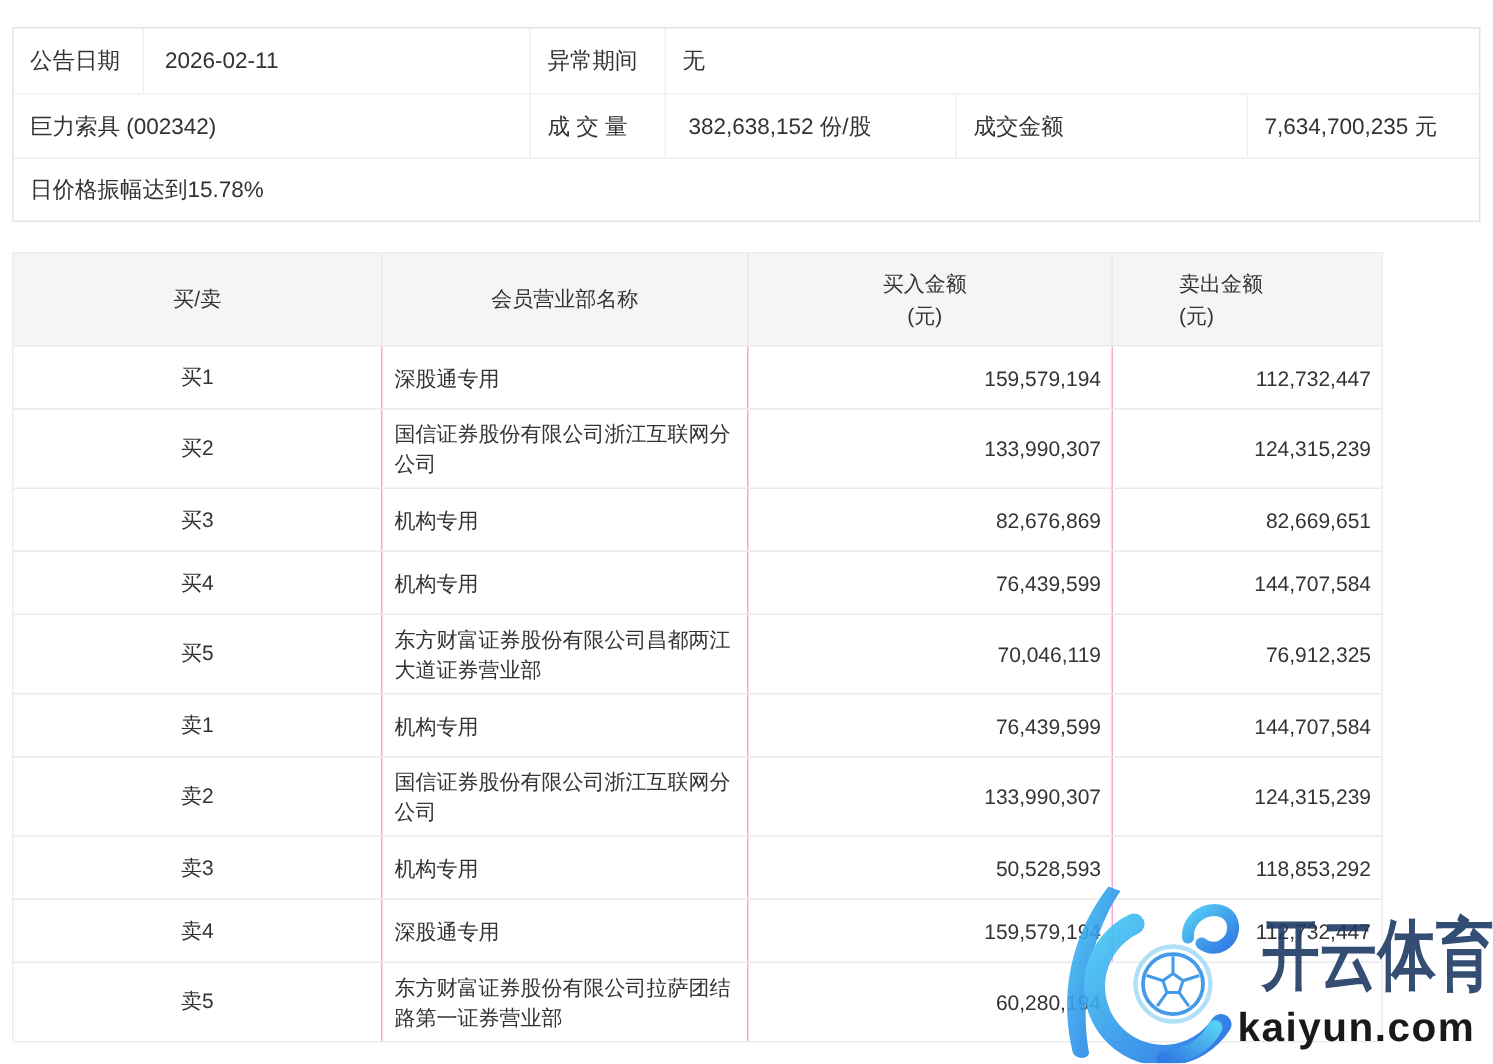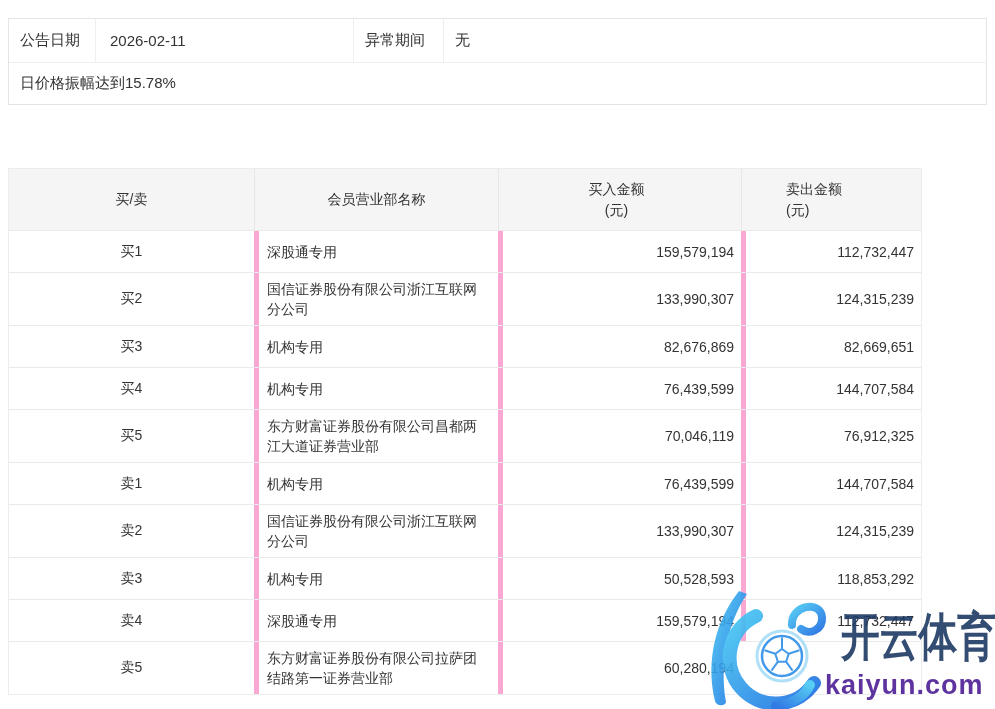--- a/index.html
+++ b/index.html
@@ -39,56 +39,63 @@
     display:flex; flex-direction:column; justify-content:center; align-items:center;
     height:100%; line-height:21px; box-sizing:border-box;
   }
   .thead .tcell + .tcell { border-left:1px solid #e7e7e7; }
   .trow { display:flex; border-top:1px solid #e9e9e9; height:41px; }
   .trow.tall { height:52px; }
   .trow .tcell {
     display:flex; align-items:center; height:100%;
     font-size:14px; box-sizing:border-box;
   }
-  .trow .tcell + .tcell { border-left:5px solid #f9a8d4; }
+  .trow .tcell + .tcell { border-left:1px solid #f9a8d4; }
   .col-side   { width:245px; justify-content:center; }
   .col-branch { width:244px; padding:0 8px; line-height:20px; }
   .trow .col-branch { display:flex; align-items:center; }
   .col-buy    { width:243px; justify-content:flex-end; padding-right:7px; }
   .col-sell   { flex:1; justify-content:flex-end; padding-right:7px; }
 
   
   .watermark {
     position:absolute; left:692px; top:591px; width:303px; height:118px;
     opacity:0.9; pointer-events:none; z-index:10;
   }
   .wm-logo { position:absolute; left:0; top:0; }
   .wm-brand {
     position:absolute; left:149px; top:20px;
     font-size:51px; font-weight:bold; color:#1e3a63;
     transform:scaleX(0.76); transform-origin:left top;
     white-space:nowrap; line-height:1;
   }
   .wm-domain {
     position:absolute; left:133px; top:81px;
-    font-size:27px; font-weight:bold; color:#4c1d95;
+    font-size:27px; font-weight:bold; color:#000000;
     letter-spacing:1px; white-space:nowrap; line-height:1;
   }
 </style>
 </head>
 <body>
 
 <div class="screen">
 
   <section class="info-box">
     <div class="irow irow-a">
       <div class="icell wa1">公告日期</div>
       <div class="icell wa2">2026-02-11</div>
       <div class="icell wa3">异常期间</div>
       <div class="icell grow">无</div>
+    </div>
+    <div class="irow irow-b">
+      <div class="icell wb1">巨力索具 (002342)</div>
+      <div class="icell wb2">成 交 量</div>
+      <div class="icell wb3">382,638,152 份/股</div>
+      <div class="icell wb4">成交金额</div>
+      <div class="icell grow">7,634,700,235 元</div>
     </div>
     <div class="irow irow-c">
       <div class="icell grow">日价格振幅达到15.78%</div>
     </div>
   </section>
 
   <section class="data-table">
     <div class="thead">
       <div class="tcell col-side">买/卖</div>
       <div class="tcell col-branch" style="justify-content:center;">会员营业部名称</div>

